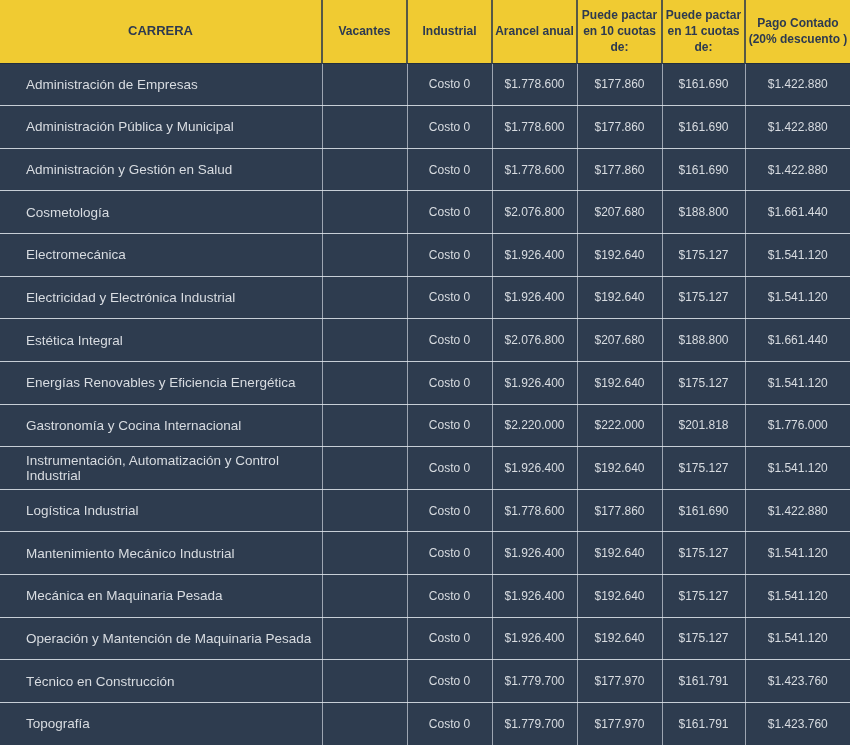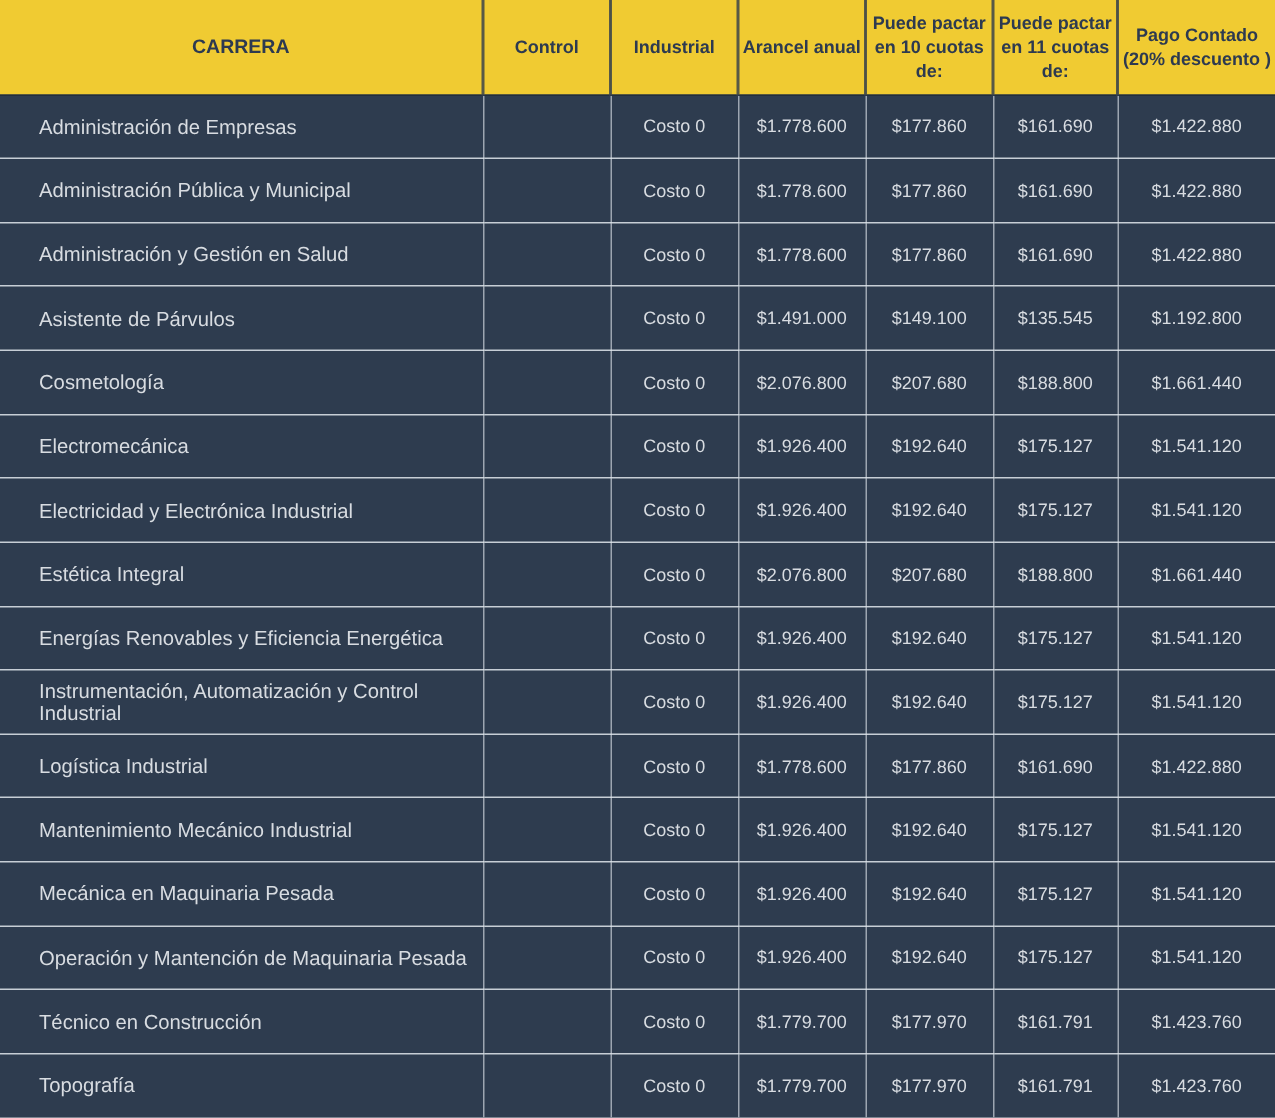--- a/index.html
+++ b/index.html
@@ -63,21 +63,21 @@
     <col style="width:85px">
     <col style="width:85px">
     <col style="width:85px">
     <col style="width:85px">
     <col style="width:83px">
     <col style="width:105px">
   </colgroup>
   <thead>
     <tr>
       <th class="col-carrera">CARRERA</th>
-      <th>Control</th>
+      <th>Vacantes</th>
       <th>Industrial</th>
       <th>Arancel anual</th>
       <th>Puede pactar en 10 cuotas de:</th>
       <th>Puede pactar en 11 cuotas de:</th>
       <th>Pago Contado (20% descuento )</th>
     </tr>
   </thead>
   <tbody>
       <tr>
     <td class="cell-carrera">Administración de Empresas</td>
@@ -100,29 +100,20 @@
       <tr>
     <td class="cell-carrera">Administración y Gestión en Salud</td>
     <td></td>
     <td>Costo 0</td>
     <td>$1.778.600</td>
     <td>$177.860</td>
     <td>$161.690</td>
     <td>$1.422.880</td>
   </tr>
       <tr>
-    <td class="cell-carrera">Asistente de Párvulos</td>
-    <td></td>
-    <td>Costo 0</td>
-    <td>$1.491.000</td>
-    <td>$149.100</td>
-    <td>$135.545</td>
-    <td>$1.192.800</td>
-  </tr>
-      <tr>
     <td class="cell-carrera">Cosmetología</td>
     <td></td>
     <td>Costo 0</td>
     <td>$2.076.800</td>
     <td>$207.680</td>
     <td>$188.800</td>
     <td>$1.661.440</td>
   </tr>
       <tr>
     <td class="cell-carrera">Electromecánica</td>
@@ -154,20 +145,29 @@
       <tr>
     <td class="cell-carrera">Energías Renovables y Eficiencia Energética</td>
     <td></td>
     <td>Costo 0</td>
     <td>$1.926.400</td>
     <td>$192.640</td>
     <td>$175.127</td>
     <td>$1.541.120</td>
   </tr>
       <tr>
+    <td class="cell-carrera">Gastronomía y Cocina Internacional</td>
+    <td></td>
+    <td>Costo 0</td>
+    <td>$2.220.000</td>
+    <td>$222.000</td>
+    <td>$201.818</td>
+    <td>$1.776.000</td>
+  </tr>
+      <tr>
     <td class="cell-carrera">Instrumentación,  Automatización y Control Industrial</td>
     <td></td>
     <td>Costo 0</td>
     <td>$1.926.400</td>
     <td>$192.640</td>
     <td>$175.127</td>
     <td>$1.541.120</td>
   </tr>
       <tr>
     <td class="cell-carrera">Logística Industrial</td>

